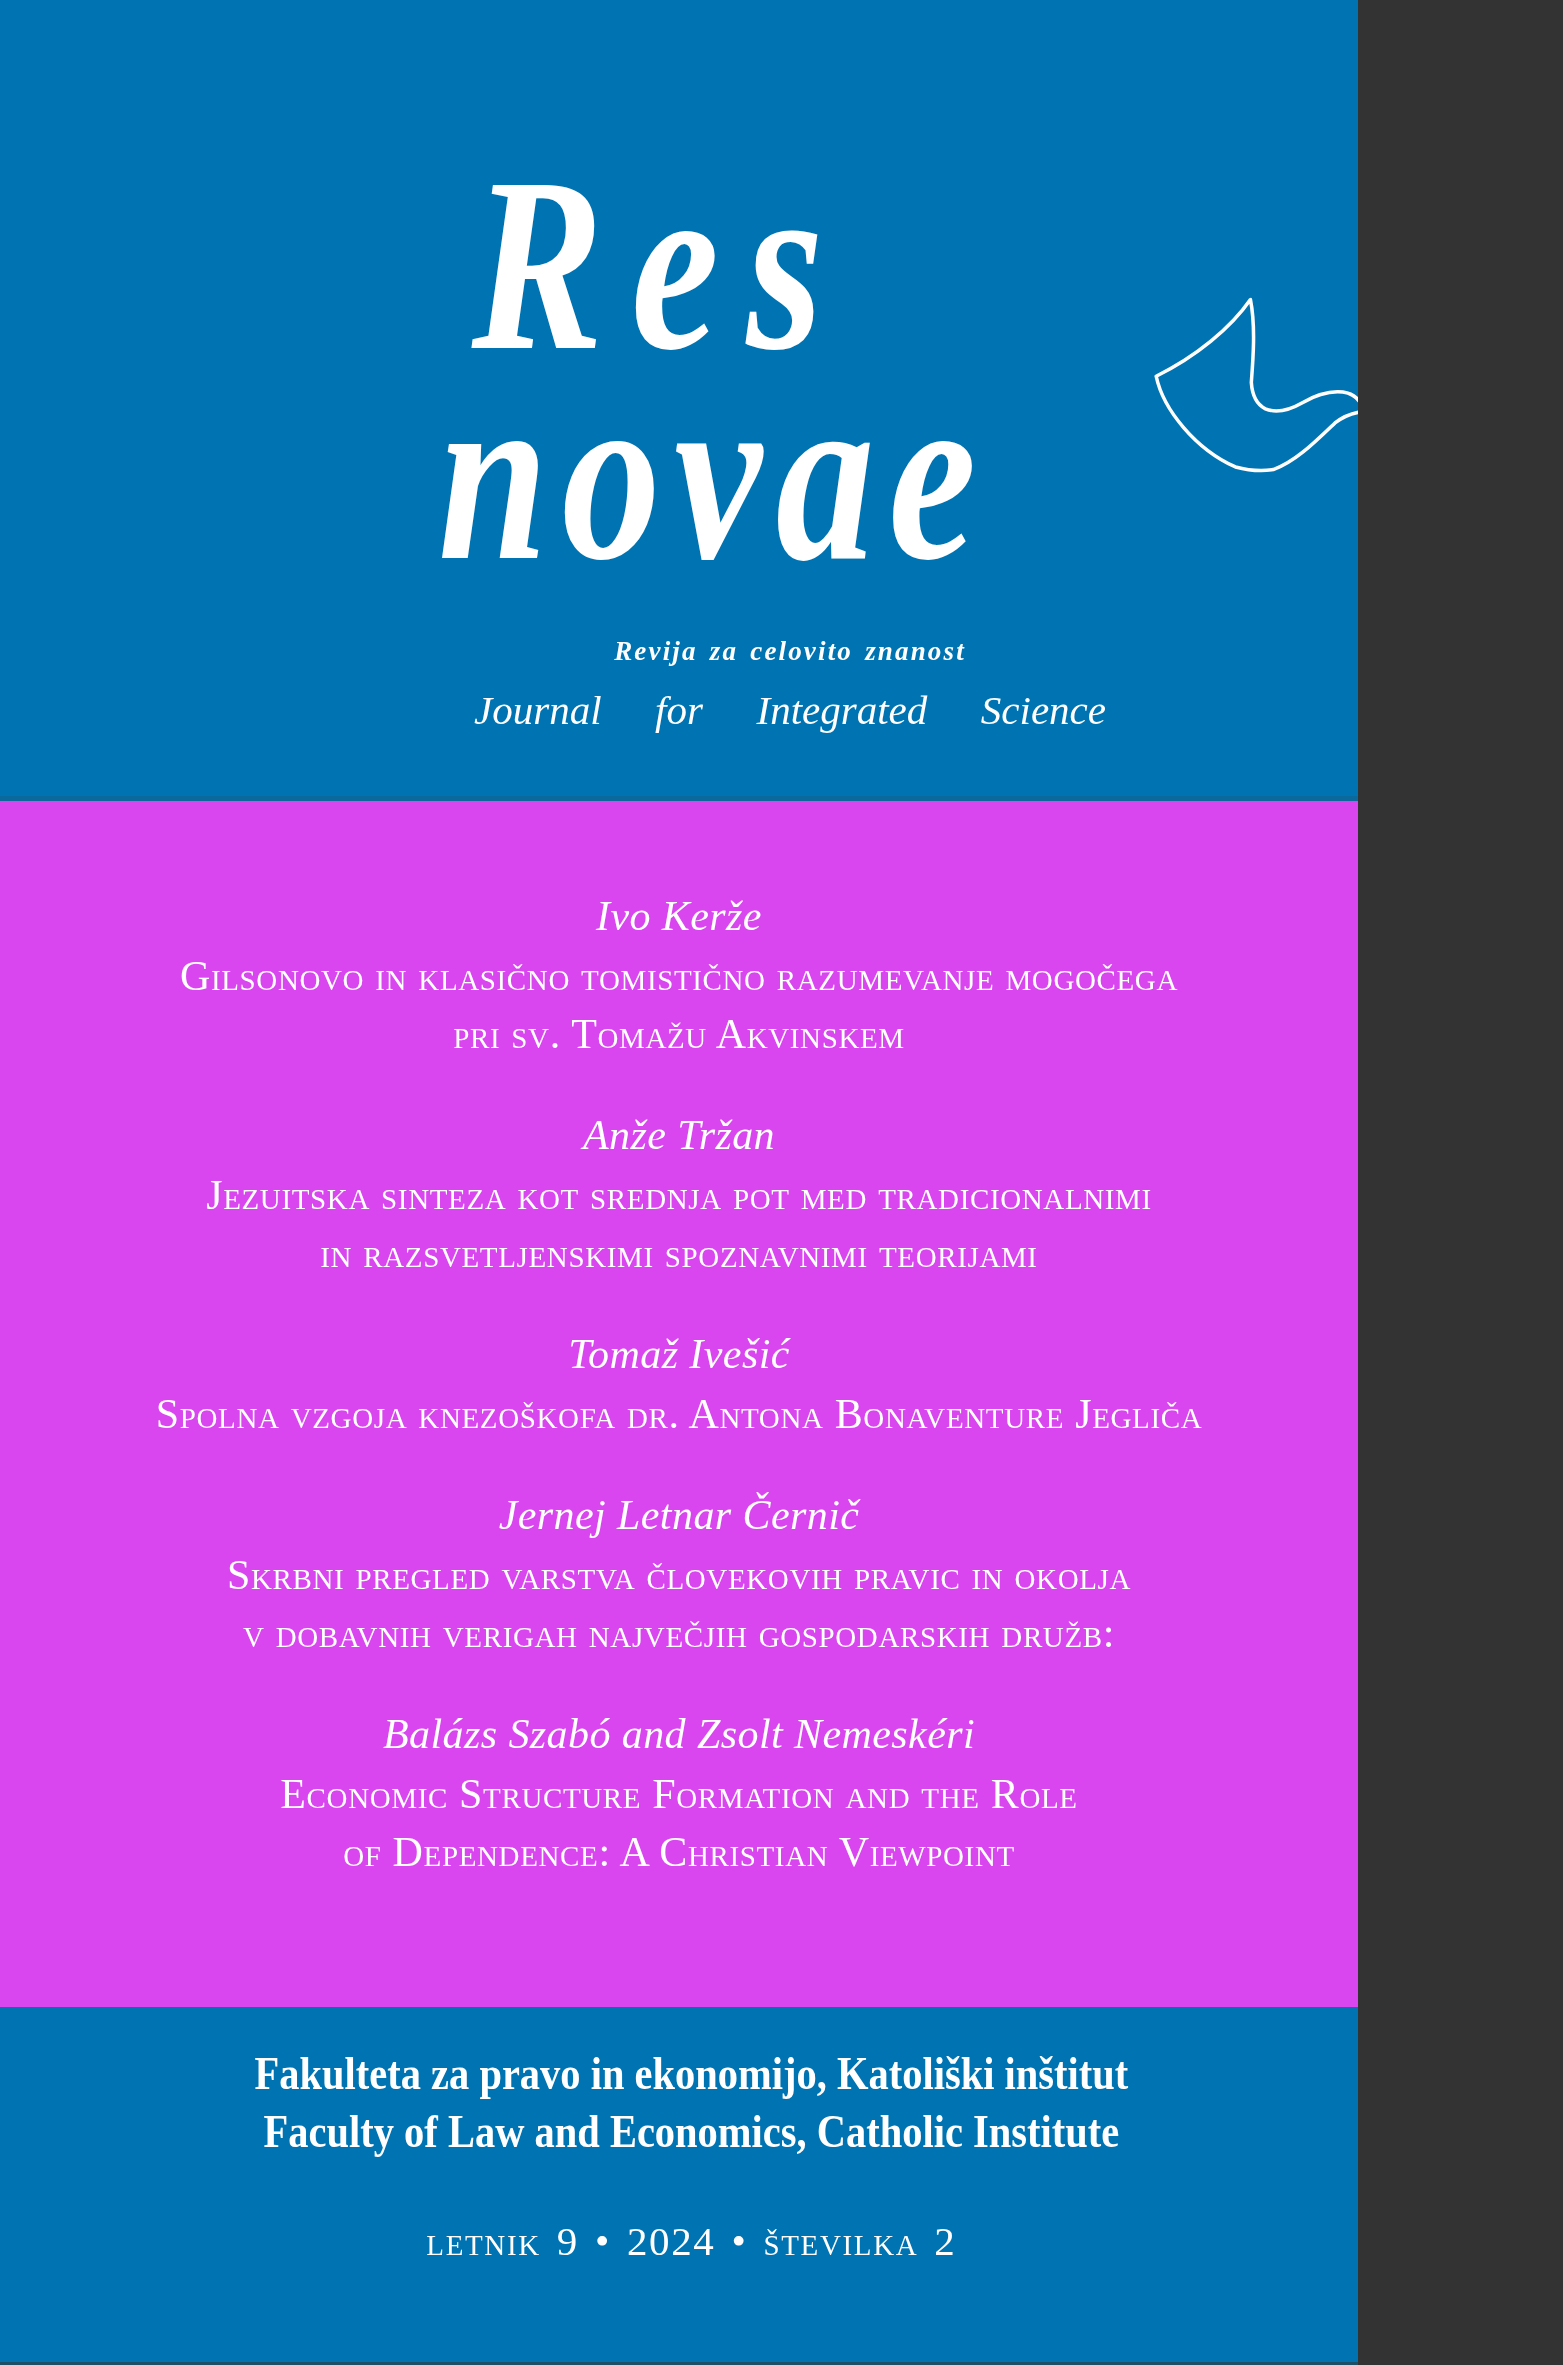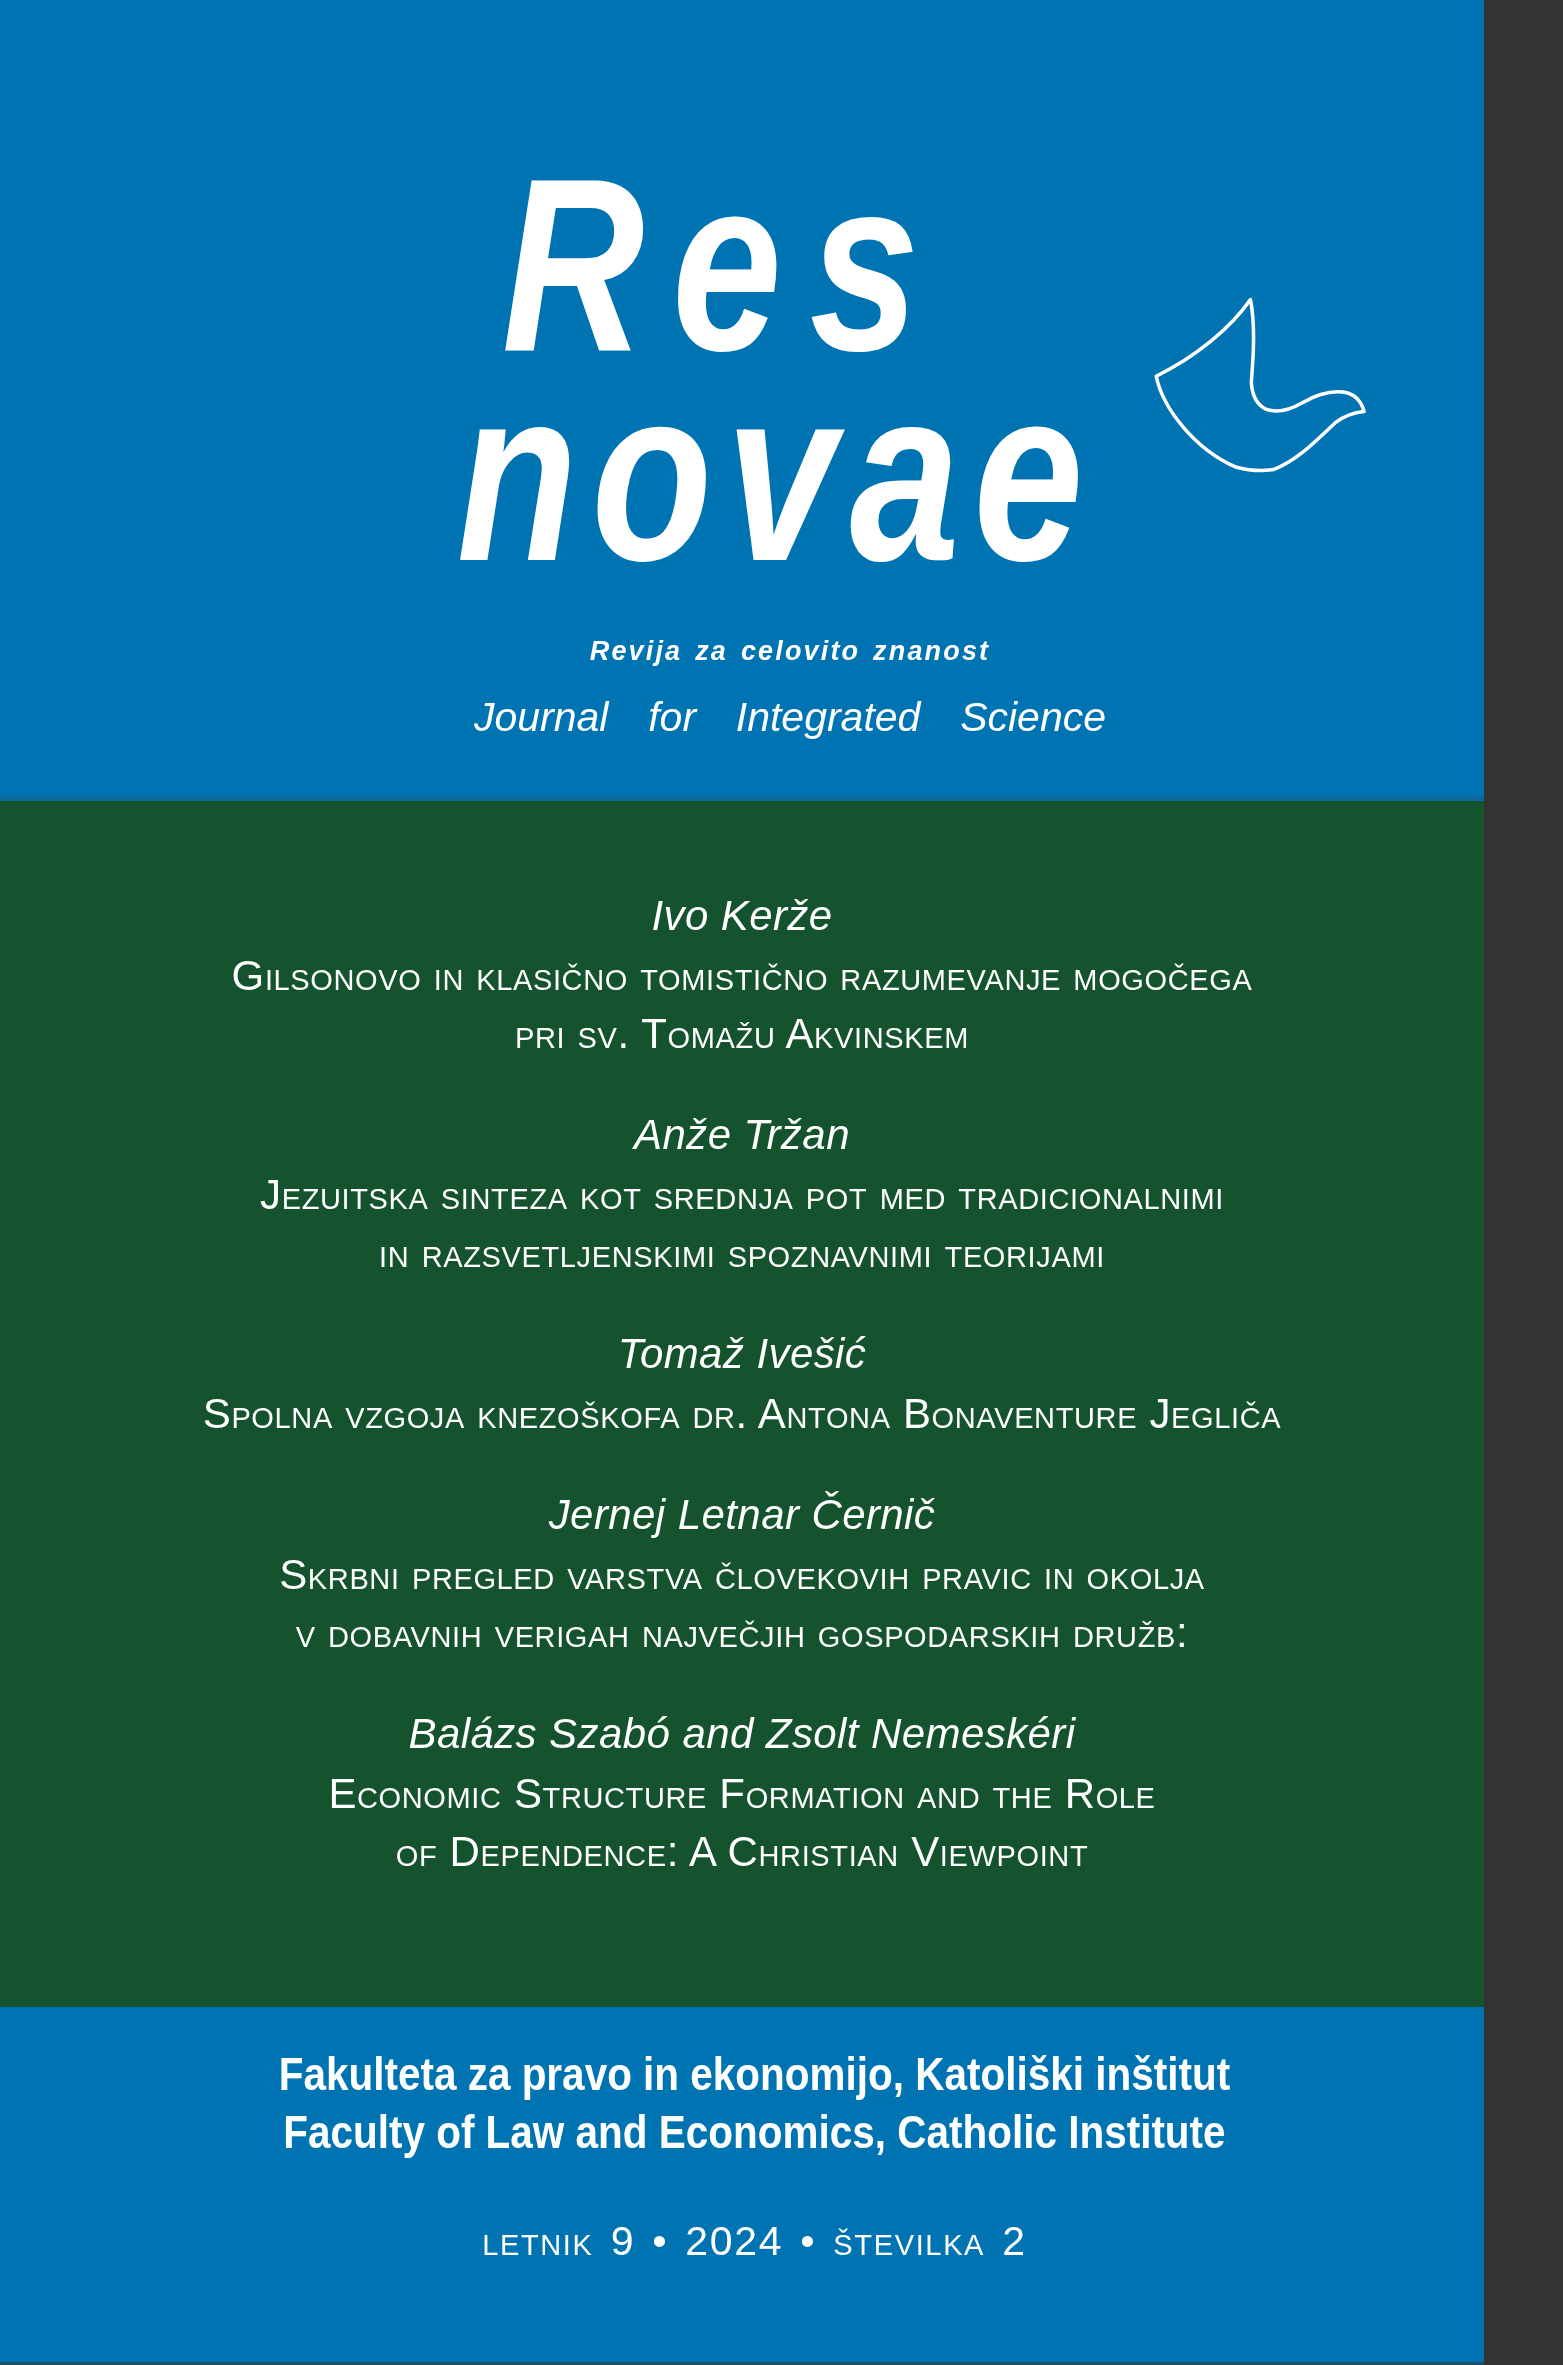--- a/index.html
+++ b/index.html
@@ -1,21 +1,21 @@
 <!DOCTYPE html>
 <html style="font-size:14px"><head>
 <meta charset="utf-8">
 <style>
   html,body{margin:0;padding:0;background:#333;}
   .cover{
     position:relative;
-    width:1484px;height:2366px;
+    width:1358px;height:2366px;
     overflow:hidden;
-    background:#14532d;
-    font-family:Liberation Sans, sans-serif;
+    background:#d946ef;
+    font-family:Liberation Serif, serif;
     color:#ffffff;
   }
   .band-top{position:absolute;top:0;left:0;width:100%;height:796px;background:#0074b2;}
   .divider{position:absolute;top:796px;left:0;width:100%;height:5.3px;background:#0b6a9b;}
   .band-bottom{position:absolute;top:2007px;left:0;width:100%;height:355px;background:#0074b2;}
   .bottom-strip{position:absolute;top:2362px;left:0;width:100%;height:3.5px;background:#1d4f66;}
 
   
   .res-line{
     position:absolute;top:141px;left:0;width:100%;
@@ -39,21 +39,21 @@
 
   .subtitle{
     position:absolute;top:627px;left:474px;width:632px;
   }
   .subtitle-sl{
     font-style:italic;font-weight:700;font-size:27px;line-height:49px;
     letter-spacing:.08em;word-spacing:.12em;
     text-align:center;white-space:nowrap;
   }
   .subtitle-en{
-    margin-top:17px;
+    margin-top:10px;
     font-style:italic;font-weight:400;font-size:41px;line-height:49px;
     text-align:justify;text-align-last:justify;
   }
 
   
   .articles{
     position:absolute;top:885px;left:0;width:100%;
     display:flex;flex-direction:column;align-items:center;gap:41px;
   }
   .article{display:flex;flex-direction:column;align-items:center;}

